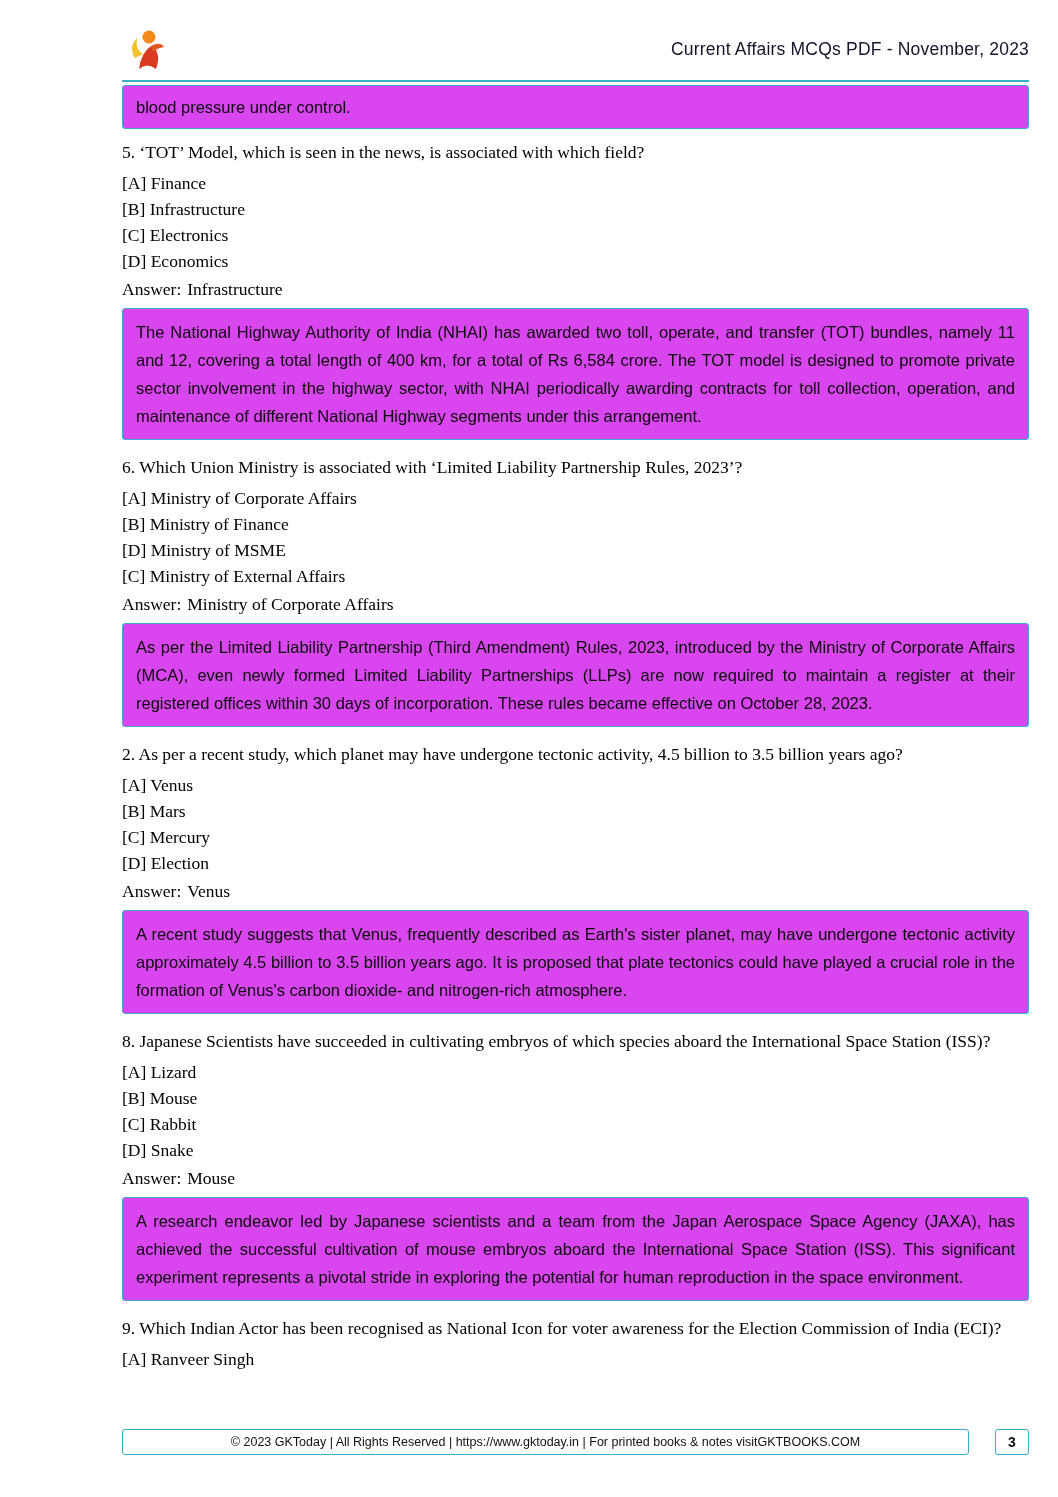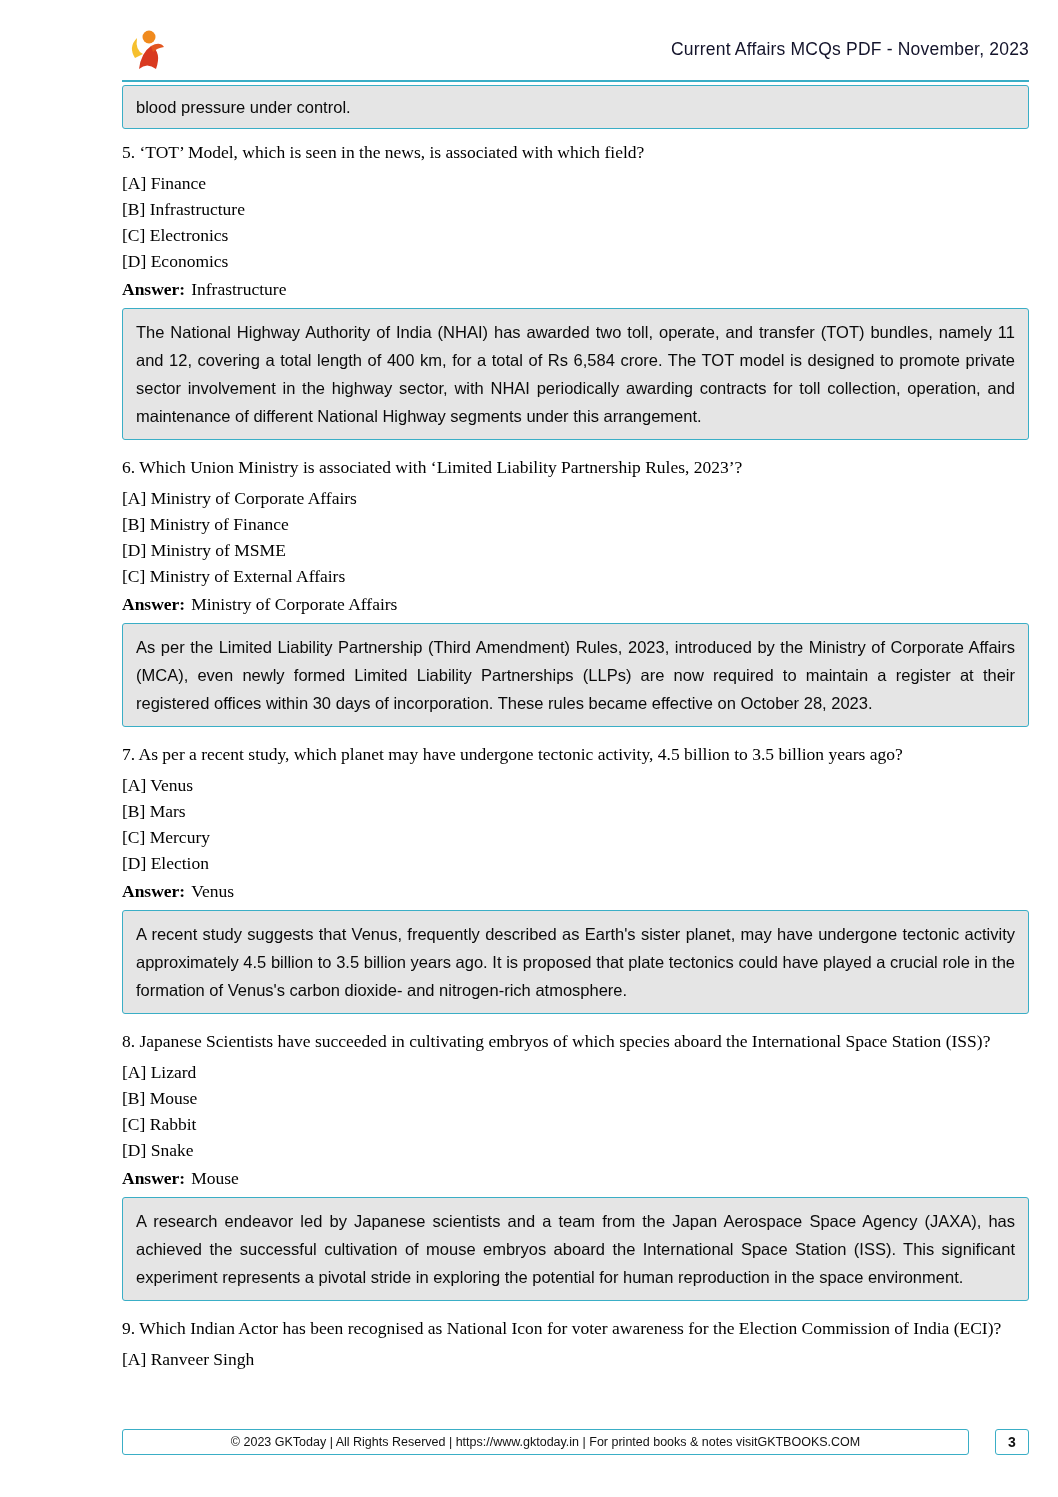--- a/index.html
+++ b/index.html
@@ -7,30 +7,30 @@
   body { width: 1058px; font-family: "Liberation Serif", serif; color: #000; }
   .page { position: relative; width: 1058px; min-height: 1497px; padding: 22px 73px 90px 78px; margin-left: 44px; }
 
   
   .header { display: flex; align-items: center; justify-content: space-between; height: 54px; }
   .logo { width: 48px; height: 48px; flex: 0 0 auto; }
   .header-title { font-family: "Liberation Sans", sans-serif; font-size: 17.5px; color: #14142b; letter-spacing: 0.2px; }
   .header-rule { border: none; border-top: 2.5px solid #3aaec6; margin: 4px 0 0 0; }
 
   
-  .expl-box { border: 1.5px solid #3aaec6; border-radius: 3px; background: #e5e5e5; padding: 4px 13px; margin: 6px 0 14px 0; }
+  .expl-box { border: 1.5px solid #3aaec6; border-radius: 3px; background: #d946ef; padding: 4px 13px; margin: 6px 0 14px 0; }
   .expl-box p { margin: 5px 0; font-family: "Liberation Sans", sans-serif; font-size: 16.5px; line-height: 28px; text-align: justify; color: #0a0a0a; }
   .carryover { margin: 3px 0 8px 0; padding: 2px 13px; }
   .carryover p { text-align: left; }
 
   
   .q-text { font-size: 17.5px; line-height: 26px; margin: 10px 0 5px 0; text-align: justify; }
   .option { font-size: 17.5px; line-height: 26px; margin: 0 0 0 0; }
   .answer-line { font-size: 17.5px; line-height: 26px; margin: 2px 0 6px 0; }
-  .answer-label { font-weight: bold; margin-right: 6px; text-align: center; }
+  .answer-label { font-weight: normal; margin-right: 6px; text-align: center; }
 
   
   .footer { position: absolute; left: 78px; right: 73px; bottom: 42px; display: flex; align-items: stretch; gap: 26px; }
   .footer-box { flex: 1 1 auto; border: 1.5px solid #3aaec6; border-radius: 3px; display: flex; align-items: center; justify-content: center; padding: 5px 8px; font-family: "Liberation Sans", sans-serif; font-size: 12.5px; color: #111; }
   .footer-brand { font-weight: normal; }
   .footer-page { flex: 0 0 auto; width: 34px; border: 1.5px solid #3aaec6; border-radius: 3px; display: flex; align-items: center; justify-content: center; font-family: "Liberation Sans", sans-serif; font-size: 14px; font-weight: bold; color: #111; }
 </style>
 </head>
 <body>
 
@@ -71,21 +71,21 @@
     <p class="option">[B] Ministry of Finance</p>
     <p class="option">[D] Ministry of MSME</p>
     <p class="option">[C] Ministry of External Affairs</p>
     <p class="answer-line"><span class="answer-label">Answer:</span><span class="answer-value">Ministry of Corporate Affairs</span></p>
     <div class="expl-box">
       <p>As per the Limited Liability Partnership (Third Amendment) Rules, 2023, introduced by the Ministry of Corporate Affairs (MCA), even newly formed Limited Liability Partnerships (LLPs) are now required to maintain a register at their registered offices within 30 days of incorporation. These rules became effective on October 28, 2023.</p>
     </div>
   </section>
 
   <section>
-    <p class="q-text">7. As per a recent study, which planet may have undergone tectonic activity, 4.5 billion to 3.5 billion years ago?</p>
+    <p class="q-text">2. As per a recent study, which planet may have undergone tectonic activity, 4.5 billion to 3.5 billion years ago?</p>
     <p class="option">[A] Venus</p>
     <p class="option">[B] Mars</p>
     <p class="option">[C] Mercury</p>
     <p class="option">[D] Election</p>
     <p class="answer-line"><span class="answer-label">Answer:</span><span class="answer-value">Venus</span></p>
     <div class="expl-box">
       <p>A recent study suggests that Venus, frequently described as Earth's sister planet, may have undergone tectonic activity approximately 4.5 billion to 3.5 billion years ago. It is proposed that plate tectonics could have played a crucial role in the formation of Venus's carbon dioxide- and nitrogen-rich atmosphere.</p>
     </div>
   </section>
 

